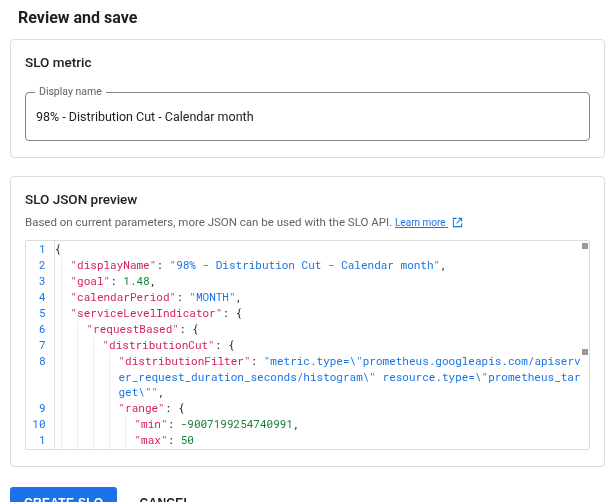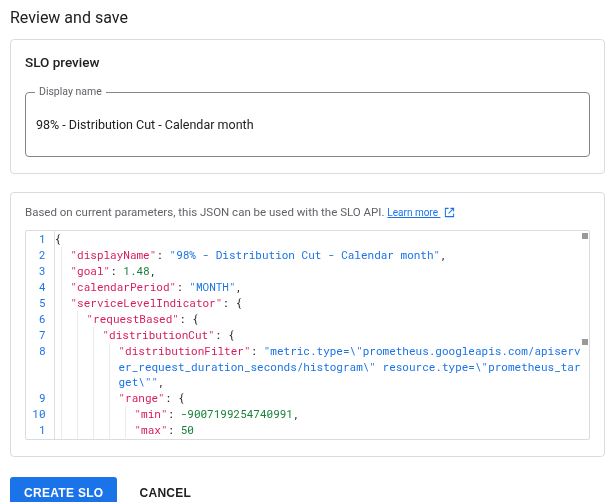--- a/index.html
+++ b/index.html
@@ -5,39 +5,39 @@
   * { box-sizing: border-box; }
   html, body { margin:0; padding:0; }
   body {
     font-family: Roboto, "Helvetica Neue", Arial, sans-serif;
     font-size: 13px;
     color: #202124;
     background: #fff;
     width: 615px;
   }
   .page { padding: 8px 10px 12px 10px; }
-  h2.page-title { font-size: 16px; font-weight: 400; margin: 0 0 12px 0; }
+  h2.page-title { font-size: 16px; font-weight: 700; margin: 0 0 12px 8px; }
   .card {
     border: 1px solid #dadce0;
     border-radius: 4px;
     padding: 14px 14px 16px 14px;
     margin-bottom: 18px;
   }
   .card-title { font-size: 13.5px; font-weight: 500; margin: 0 0 10px 0; color:#202124;}
   .field-wrap { position: relative; margin-top: 22px; }
   .field-label {
     position: absolute; top: -7px; left: 10px;
     background: #fff; padding: 0 4px;
     font-size: 10.5px; color: #5f6368;
   }
   .text-input {
     width: 100%;
     border: 1px solid #80868b;
     border-radius: 4px;
-    padding: 24px 10px;
+    padding: 16px 10px;
     font-size: 12.5px;
     font-family: inherit;
     color:#202124;
   }
   .helper-row { display:flex; align-items:center; justify-content:space-between; margin-top:-2px; }
   .helper-text { font-size: 11.5px; color:#5f6368; }
   .learn-more { color:#1a73e8; text-decoration: underline; font-size:10px; }
   .ext-icon { display:inline-block; vertical-align:-2px; margin-left:4px; }
   .copy-btn {
     display:flex; align-items:center; gap:8px;
@@ -93,32 +93,33 @@
     cursor:pointer; padding:9px 4px;
   }
 </style>
 </head>
 <body>
 
 <div class="page">
   <h2 class="page-title">Review and save</h2>
 
   <section class="card">
-    <div class="card-title">SLO preview</div>
+    <div class="card-title">SLO metric</div>
     <div class="field-wrap">
       <span class="field-label">Display name</span>
       <input class="text-input" type="text" value="98% - Distribution Cut - Calendar month" style="">
     </div>
   </section>
 
   <section class="card">
+    <div class="card-title">SLO JSON preview</div>
 
     <div class="helper-row">
       <div class="helper-text">
-        <span>Based on current parameters, this JSON can be used with the SLO API.</span>
+        <span>Based on current parameters, more JSON can be used with the SLO API.</span>
         <a href="#" class="learn-more">
           <span>Learn more</span>
           <span class="ext-icon">
             <svg width="11" height="11" viewBox="0 0 24 24" fill="none" stroke="#1a73e8" stroke-width="2.2">
               <path d="M14 3h7v7"></path>
                 <path d="M10 14L21 3"></path>
                 <path d="M21 14v7H3V3h7"></path>
             </svg>
           </span>
         </a>

